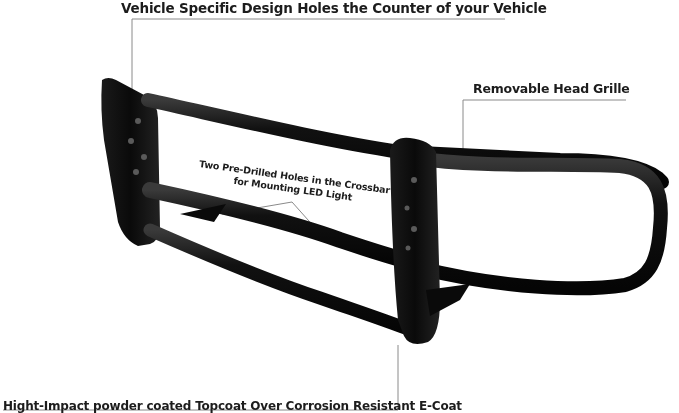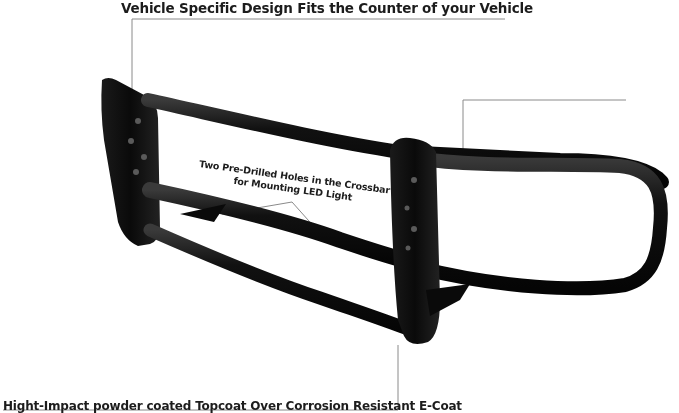--- a/index.html
+++ b/index.html
@@ -83,22 +83,23 @@
     <g fill="#5a5a5a">
       <circle cx="414" cy="180" r="3"></circle>
       <circle cx="407" cy="208" r="2.5"></circle>
       <circle cx="414" cy="229" r="3"></circle>
       <circle cx="408" cy="248" r="2.5"></circle>
     </g>
 
     <path d="M426,290 L470,284 L460,300 L430,316 Z" fill="#0a0a0a"></path>
   </svg>
 
-  <div id="label-top" class="label">Vehicle Specific Design Fits the Counter of your Vehicle</div>
+  <div id="label-top" class="label">Vehicle Specific Design Holes the Counter of your Vehicle</div>
 
+  <div id="label-grille" class="label">Removable Head Grille</div>
 
   <div id="label-holes" class="label">
     <div>Two Pre-Drilled Holes in the Crossbar</div>
     <div>for Mounting LED Light</div>
   </div>
 
   <div id="label-bottom" class="label">Hight-Impact powder coated Topcoat Over Corrosion Resistant E-Coat</div>
 </div>
 
 </body></html>

